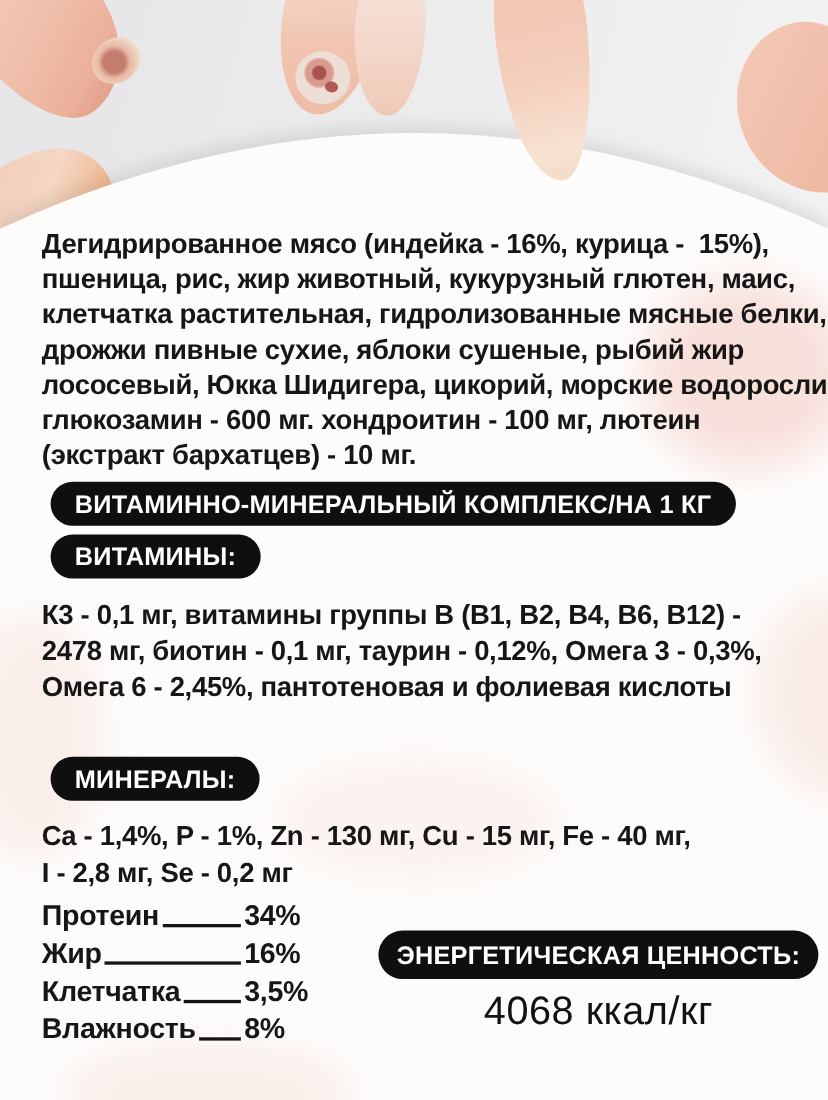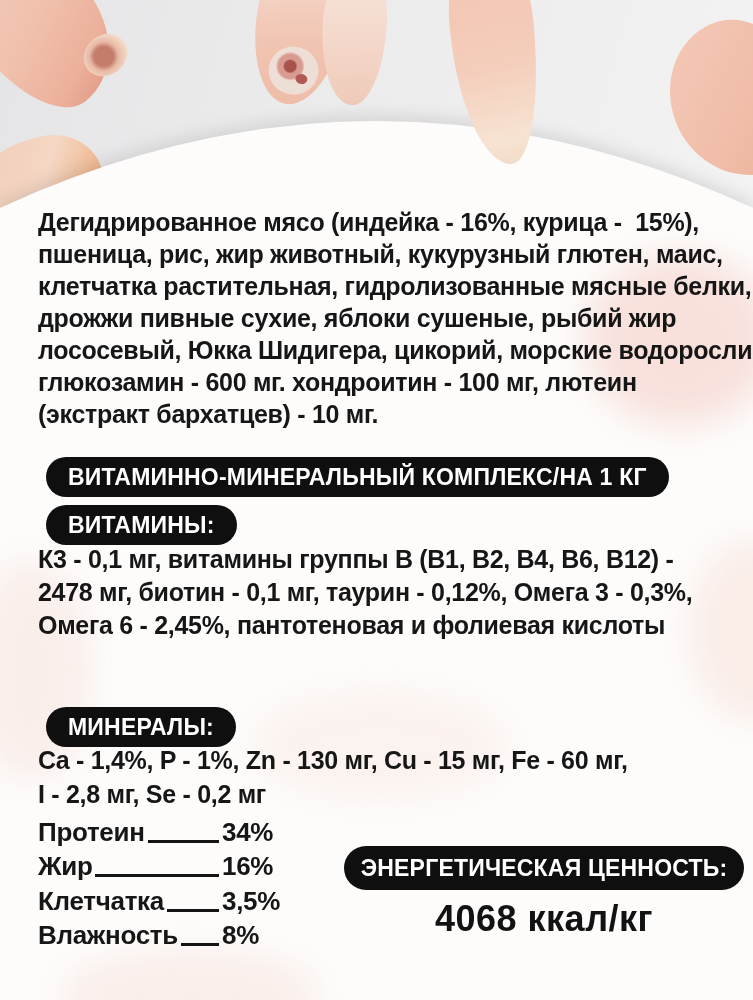--- a/index.html
+++ b/index.html
@@ -74,37 +74,37 @@
   }
   
   .content { position:absolute; left:0; top:0; width:753px; height:1000px; z-index:6; color:#161616; }
   .tline { white-space:pre; font-weight:700; color:#161616; letter-spacing:-0.3px; }
   .ingredients { position:absolute; left:38px; top:206px; font-size:25px; line-height:32px; }
   .vitamins-text { position:absolute; left:38px; top:543px; font-size:25px; line-height:33px; }
   .minerals-text { position:absolute; left:38px; top:743px; font-size:25px; line-height:34px; }
   .badge {
     position:absolute; display:inline-block; background:#0f0f0f; color:#ffffff;
     font-weight:700; font-size:23px; line-height:40px; height:40px;
-    padding:0 22px; border-radius:20px; white-space:nowrap; letter-spacing:0.2px;margin-top:19px;
+    padding:0 22px; border-radius:20px; white-space:nowrap; letter-spacing:0.2px;
   }
   .badge-complex { left:46px; top:438px; }
   .badge-vitamins { left:46px; top:486px; }
   .badge-minerals { left:46px; top:688px; }
   .analysis { position:absolute; left:38px; top:812px; width:260px; }
   .arow { display:flex; align-items:flex-end; height:34.5px; }
   .alabel { font-size:26px; font-weight:700; letter-spacing:-0.3px; line-height:30px; }
   .aleader { flex:1; border-bottom:3px solid #141414; margin:0 3px 4px 3px; }
   .avalue { width:76px; font-size:26px; font-weight:700; letter-spacing:-0.3px; line-height:30px; }
   .energy { position:absolute; left:344px; top:846px; width:400px; text-align:center; }
   .energy-badge {
     display:block; background:#0f0f0f; color:#ffffff; font-weight:700;
     font-size:23px; line-height:44px; height:44px; border-radius:22px;
     white-space:nowrap; letter-spacing:0.2px;
   }
-  .energy-value { margin-top:8px; font-size:36px; font-weight:700; color:#121212; letter-spacing:0.5px; }
+  .energy-value { margin-top:8px; font-size:36px; font-weight:400; color:#121212; letter-spacing:0.5px; }
 </style>
 </head>
 <body>
 
 <div class="stage">
 
   <div class="chick chick-topleft">
       <div class="cut"></div>
     </div>
   <div class="chick chick-leftwing"></div>
@@ -143,21 +143,21 @@
 
     <div class="vitamins-text">
       <div class="tline">К3 - 0,1 мг, витамины группы В (В1, В2, В4, В6, В12) -</div>
       <div class="tline">2478 мг, биотин - 0,1 мг, таурин - 0,12%, Омега 3 - 0,3%,</div>
       <div class="tline">Омега 6 - 2,45%, пантотеновая и фолиевая кислоты</div>
     </div>
 
     <div class="badge badge-minerals">МИНЕРАЛЫ:</div>
 
     <div class="minerals-text">
-      <div class="tline">Ca - 1,4%, P - 1%, Zn - 130 мг, Cu - 15 мг, Fe - 60 мг,</div>
+      <div class="tline">Ca - 1,4%, P - 1%, Zn - 130 мг, Cu - 15 мг, Fe - 40 мг,</div>
       <div class="tline">I - 2,8 мг, Se - 0,2 мг</div>
     </div>
 
     <div class="analysis">
       <div class="arow">
         <span class="alabel">Протеин</span>
         <span class="aleader"></span>
         <span class="avalue">34%</span>
       </div>
       <div class="arow">

